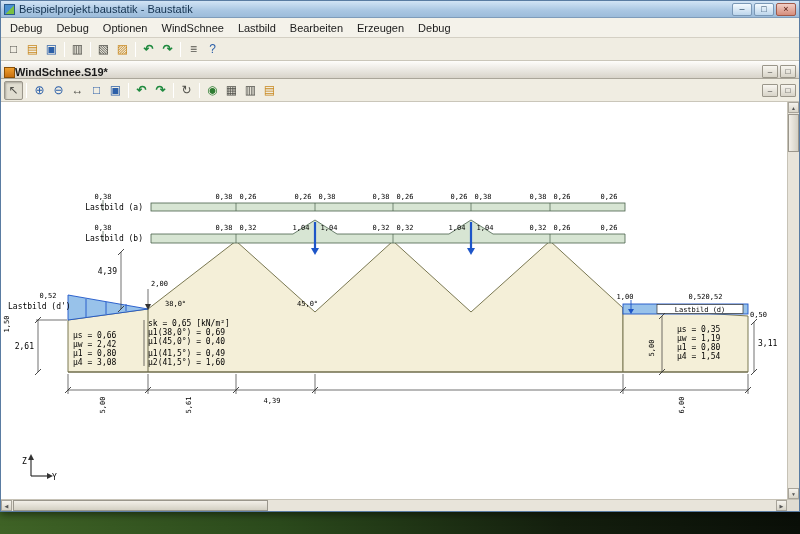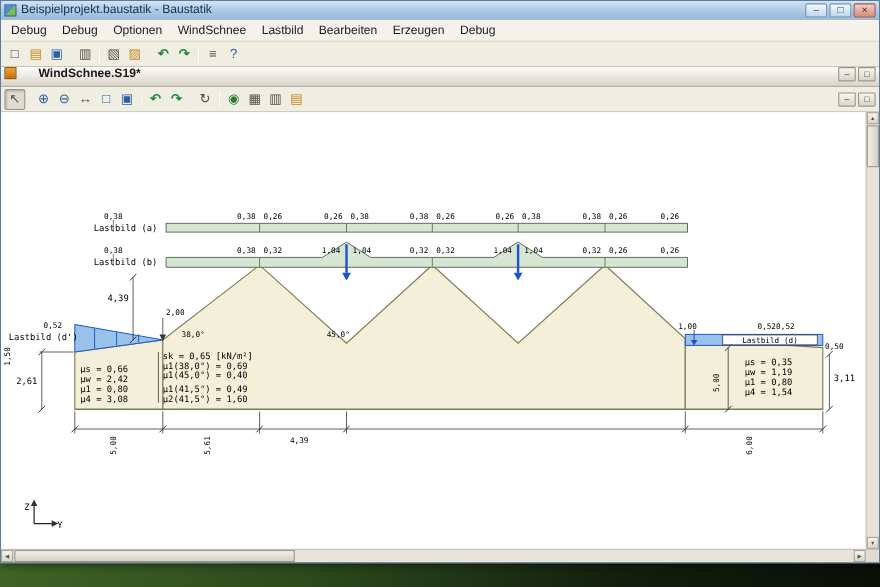--- a/index.html
+++ b/index.html
@@ -25,21 +25,21 @@
              background:#f4f2ea; border-bottom:1px solid #d4d0c4; font-size:11px; color:#1a1a1a; }
   .menu-item { padding:2px 7px; }
   .toolbar { flex:0 0 23px; display:flex; align-items:center; padding:0 3px;
              background:#f0ede2; border-bottom:1px solid #cac6ba; }
   .tbi { width:19px; height:19px; display:flex; align-items:center; justify-content:center;
          font-size:12px; color:#4a4a42; border:1px solid transparent; border-radius:2px; }
   .tbi.pressed { background:#e0ddd0; border:1px solid #9a968a; box-shadow:inset 1px 1px 2px rgba(0,0,0,.25); }
   .tb-sep { width:1px; height:15px; background:#c2beb2; border-right:1px solid #ffffff; margin:0 3px; }
   .c-blue { color:#2b5fa8; } .c-amber { color:#c8881f; } .c-green { color:#2e7d32; }
   .c-dark { color:#50504a; } .c-nav { color:#1f8a3f; font-weight:bold; }
-  .child-titlebar { flex:0 0 18px; display:flex; align-items:flex-start; gap:20px; padding:0 3px;
+  .child-titlebar { flex:0 0 18px; display:flex; align-items:flex-end; gap:0; padding:0 3px;
                     background:linear-gradient(#fefdfb,#d8d4ca); border-bottom:1px solid #aaa69a;
                     font-size:11px; font-weight:bold; color:#1a1a1a; }
   .doc-icon { width:11px; height:11px; flex:0 0 11px;
               background:linear-gradient(#f0a030,#c87010); border:1px solid #8a5008; }
   .childbtns { margin-left:auto; display:flex; gap:2px; }
   .childbtn { width:16px; height:13px; font-size:8px; line-height:11px; text-align:center;
               background:linear-gradient(#f8f6f0,#d8d4c8); border:1px solid #9a968a;
               color:#333; border-radius:1px; font-weight:normal; }
   .content-row { flex:1; display:flex; min-height:0; }
   .canvas { flex:1; position:relative; background:#ffffff; overflow:hidden; }

